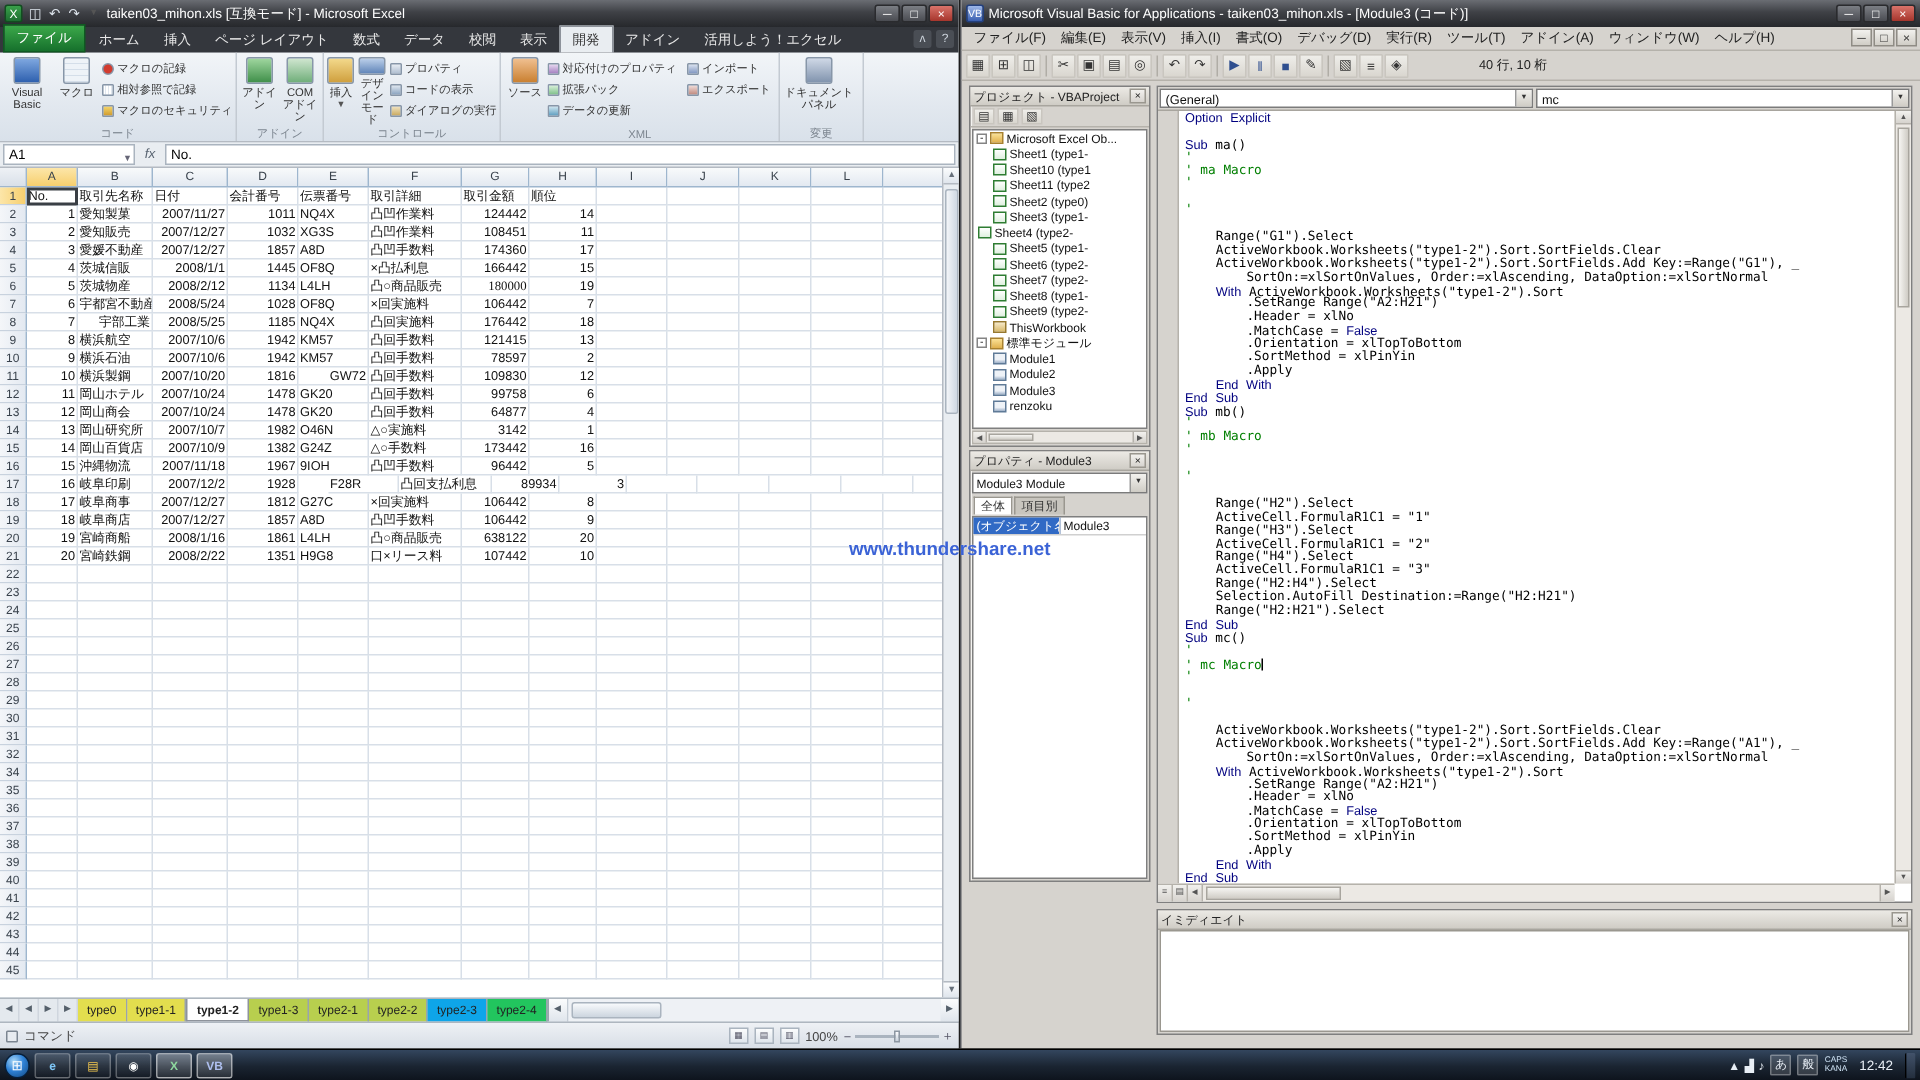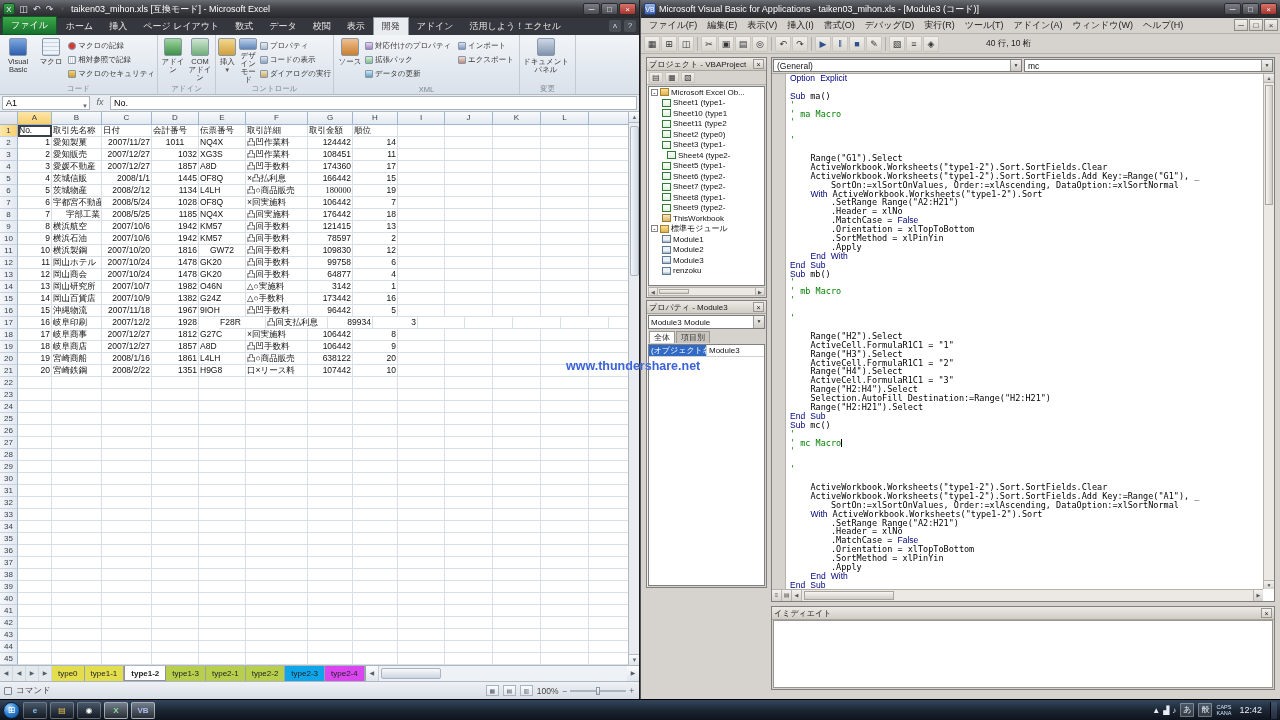--- a/index.html
+++ b/index.html
@@ -363,21 +363,21 @@
               <div class="cell" style="width: 48px;"></div>
               <div class="cell" style="width: 48px;"></div>
               <div class="cell" style="width: 48px;"></div>
               <div class="cell" style="flex: 1 1 0%; border-right: none;"></div>
             </div>
             <div class="grow">
               <div class="gcell">2</div>
               <div class="cell" style="width: 34px; text-align: right;">1</div>
               <div class="cell" style="width: 50px; text-align: left;">愛知製菓</div>
               <div class="cell" style="width: 50px; text-align: right;">2007/11/27</div>
-              <div class="cell" style="width: 47px; text-align: center;">1011</div>
+              <div class="cell" style="width: 47px; text-align: right;">1011</div>
               <div class="cell" style="width: 47px; text-align: left;">NQ4X</div>
               <div class="cell" style="width: 62px; text-align: left;">凸凹作業料</div>
               <div class="cell" style="width: 45px; text-align: right;">124442</div>
               <div class="cell" style="width: 45px; text-align: right;">14</div>
               <div class="cell" style="width: 47px;"></div>
               <div class="cell" style="width: 48px;"></div>
               <div class="cell" style="width: 48px;"></div>
               <div class="cell" style="width: 48px;"></div>
               <div class="cell" style="flex: 1 1 0%; border-right: none;"></div>
             </div>
@@ -508,21 +508,21 @@
               <div class="cell" style="width: 48px;"></div>
               <div class="cell" style="width: 48px;"></div>
               <div class="cell" style="flex: 1 1 0%; border-right: none;"></div>
             </div>
             <div class="grow">
               <div class="gcell">11</div>
               <div class="cell" style="width: 34px; text-align: right;">10</div>
               <div class="cell" style="width: 50px; text-align: left;">横浜製鋼</div>
               <div class="cell" style="width: 50px; text-align: right;">2007/10/20</div>
               <div class="cell" style="width: 47px; text-align: right;">1816</div>
-              <div class="cell" style="width: 47px; text-align: center;">GW72</div>
+              <div class="cell" style="width: 47px; text-align: right;">GW72</div>
               <div class="cell" style="width: 62px; text-align: left;">凸回手数料</div>
               <div class="cell" style="width: 45px; text-align: right;">109830</div>
               <div class="cell" style="width: 45px; text-align: right;">12</div>
               <div class="cell" style="width: 47px;"></div>
               <div class="cell" style="width: 48px;"></div>
               <div class="cell" style="width: 48px;"></div>
               <div class="cell" style="width: 48px;"></div>
               <div class="cell" style="flex: 1 1 0%; border-right: none;"></div>
             </div>
             <div class="grow">
@@ -840,36 +840,20 @@
               <div class="cell" style="width: 45px;"></div>
               <div class="cell" style="width: 45px;"></div>
               <div class="cell" style="width: 47px;"></div>
               <div class="cell" style="width: 48px;"></div>
               <div class="cell" style="width: 48px;"></div>
               <div class="cell" style="width: 48px;"></div>
               <div class="cell" style="flex: 1 1 0%; border-right: none;"></div>
             </div>
             <div class="grow">
               <div class="gcell">32</div>
-              <div class="cell" style="width: 34px;"></div>
-              <div class="cell" style="width: 50px;"></div>
-              <div class="cell" style="width: 50px;"></div>
-              <div class="cell" style="width: 47px;"></div>
-              <div class="cell" style="width: 47px;"></div>
-              <div class="cell" style="width: 62px;"></div>
-              <div class="cell" style="width: 45px;"></div>
-              <div class="cell" style="width: 45px;"></div>
-              <div class="cell" style="width: 47px;"></div>
-              <div class="cell" style="width: 48px;"></div>
-              <div class="cell" style="width: 48px;"></div>
-              <div class="cell" style="width: 48px;"></div>
-              <div class="cell" style="flex: 1 1 0%; border-right: none;"></div>
-            </div>
-            <div class="grow">
-              <div class="gcell">33</div>
               <div class="cell" style="width: 34px;"></div>
               <div class="cell" style="width: 50px;"></div>
               <div class="cell" style="width: 50px;"></div>
               <div class="cell" style="width: 47px;"></div>
               <div class="cell" style="width: 47px;"></div>
               <div class="cell" style="width: 62px;"></div>
               <div class="cell" style="width: 45px;"></div>
               <div class="cell" style="width: 45px;"></div>
               <div class="cell" style="width: 47px;"></div>
               <div class="cell" style="width: 48px;"></div>
@@ -1084,21 +1068,21 @@
       <div class="snav">▶</div>
       <div class="snav">▶</div>
       <span id="sheet-tabs" style="display:flex;">
           <div class="stab" style="background: rgb(227, 222, 78);">type0</div>
           <div class="stab" style="background: rgb(227, 222, 78);">type1-1</div>
           <div class="stab active">type1-2</div>
           <div class="stab" style="background: rgb(184, 207, 78);">type1-3</div>
           <div class="stab" style="background: rgb(184, 207, 78);">type2-1</div>
           <div class="stab" style="background: rgb(184, 207, 78);">type2-2</div>
           <div class="stab" style="background: #0ea5e9;">type2-3</div>
-          <div class="stab" style="background: #d946ef;">type2-4</div>
+          <div class="stab" style="background: #22c55e;">type2-4</div>
         </span>
       <div class="sheet-hscroll">
         <div class="sh-btn">◀</div>
         <div class="sh-track">
             <div class="sh-thumb"></div>
           </div>
         <div class="sh-btn">▶</div>
       </div>
     </div>
 
@@ -1200,21 +1184,21 @@
             <span class="tlabel">Sheet11 (type2</span>
           </div>
           <div class="titem" style="padding-left: 13px;">
             <span class="ti ti-sheet"></span>
             <span class="tlabel">Sheet2 (type0)</span>
           </div>
           <div class="titem" style="padding-left: 13px;">
             <span class="ti ti-sheet"></span>
             <span class="tlabel">Sheet3 (type1-</span>
           </div>
-          <div class="titem" style="padding-left: 18px;">
+          <div class="titem" style="padding-left: 3px;">
             <span class="ti ti-sheet"></span>
             <span class="tlabel">Sheet4 (type2-</span>
           </div>
           <div class="titem" style="padding-left: 13px;">
             <span class="ti ti-sheet"></span>
             <span class="tlabel">Sheet5 (type1-</span>
           </div>
           <div class="titem" style="padding-left: 13px;">
             <span class="ti ti-sheet"></span>
             <span class="tlabel">Sheet6 (type2-</span>

